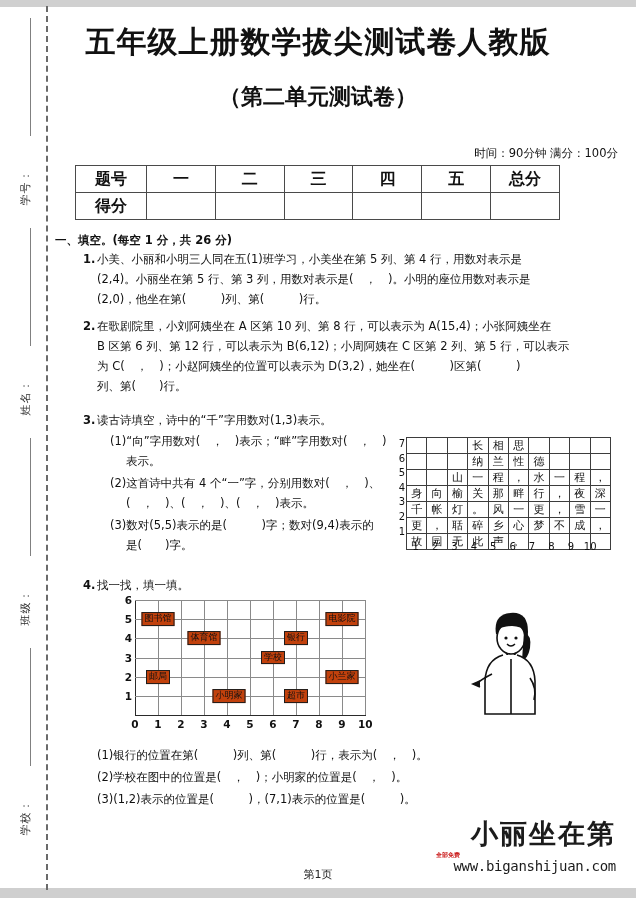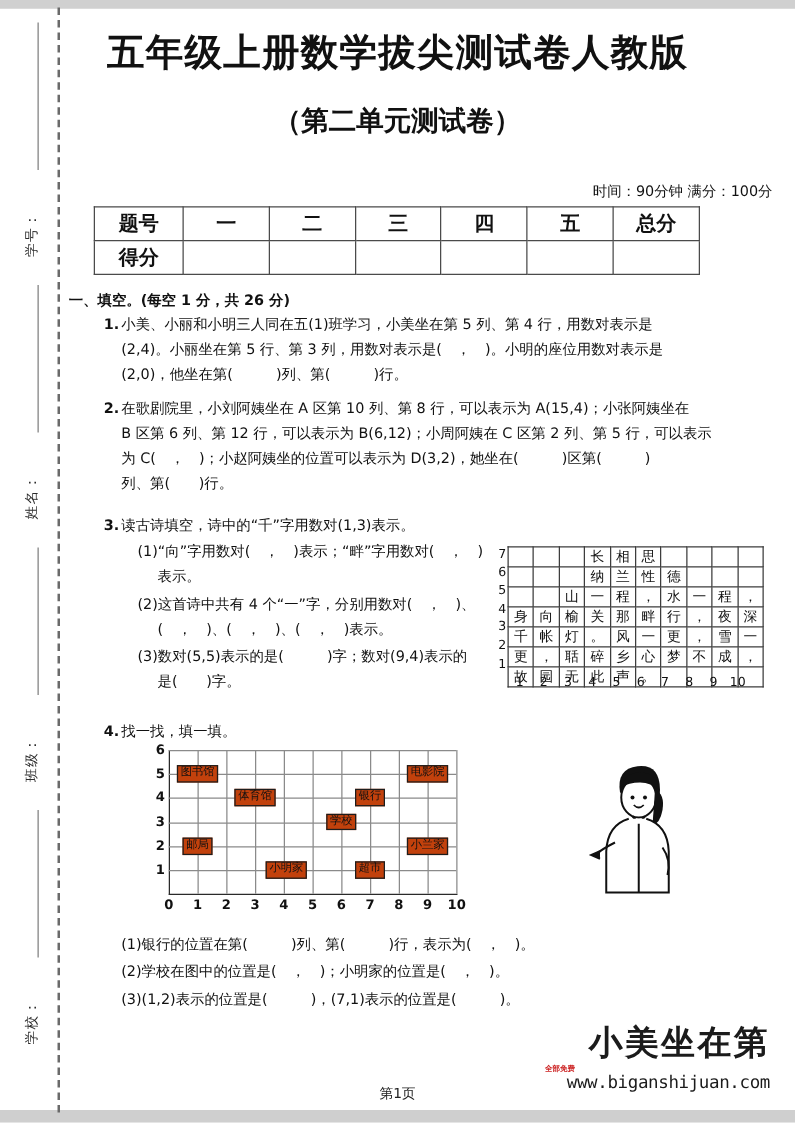--- a/index.html
+++ b/index.html
@@ -371,18 +371,18 @@
       <path d="M22 66 q-10 5 -16 10"></path>
       <path d="M10 73 l-7 3 l7 3" fill="#111" stroke="#111"></path>
       <path d="M60 70 q7 10 4 22"></path>
     </g>
   </svg>
 
   <div class="sub" style="left:97px;top:748px;">(1)银行的位置在第(　　　)列、第(　　　)行，表示为(　，　)。</div>
   <div class="sub" style="left:97px;top:770px;">(2)学校在图中的位置是(　，　)；小明家的位置是(　，　)。</div>
   <div class="sub" style="left:97px;top:792px;">(3)(1,2)表示的位置是(　　　)，(7,1)表示的位置是(　　　)。</div>
 
-  <div class="wm-cn">小美坐在第</div>
+  <div class="wm-cn">小丽坐在第</div>
   <div class="wm-free">全部免费</div>
   <div class="wm-url">www.biganshijuan.com</div>
   <div class="pageno">第1页</div>
 
 </div>
 
 </body></html>

